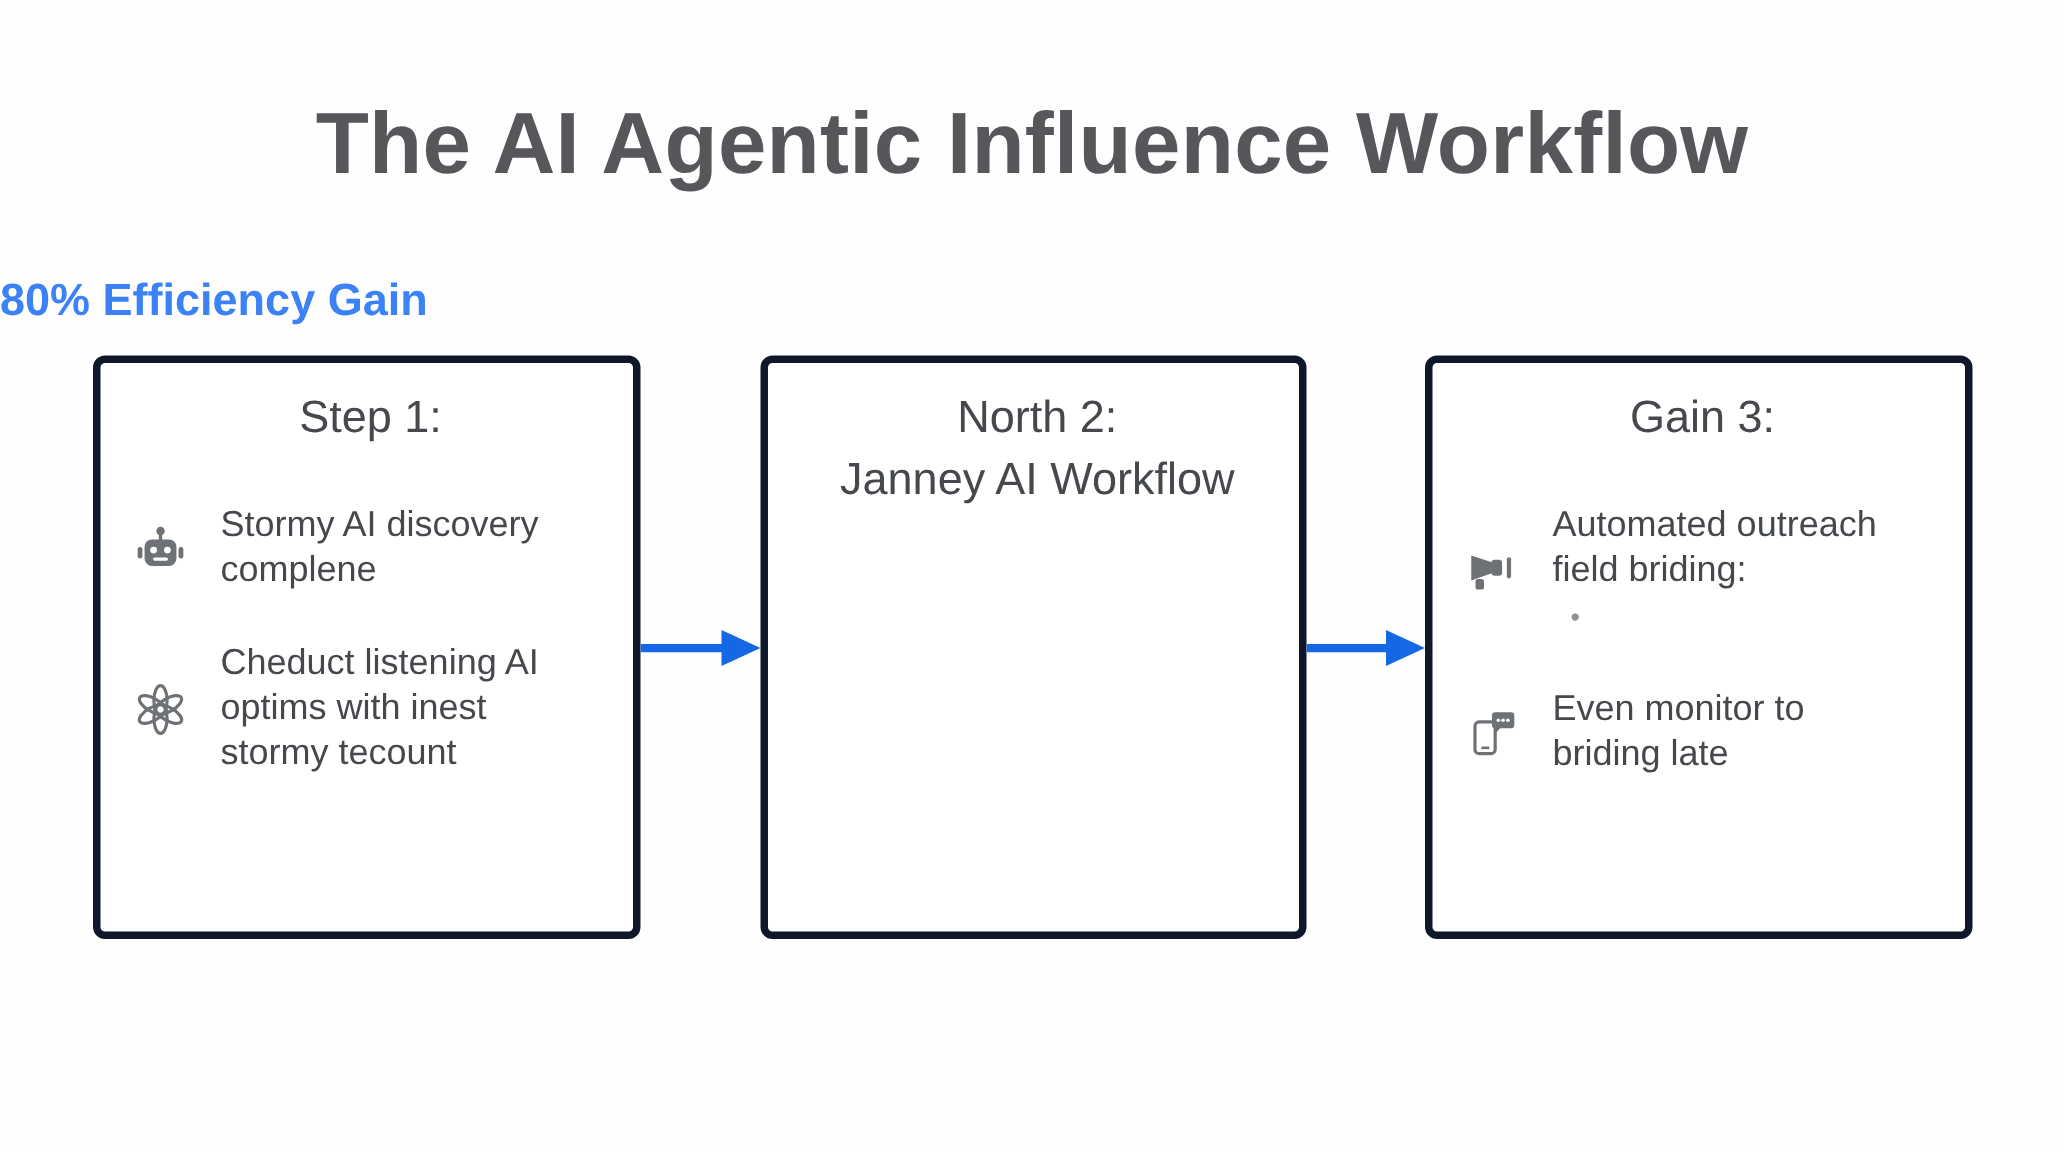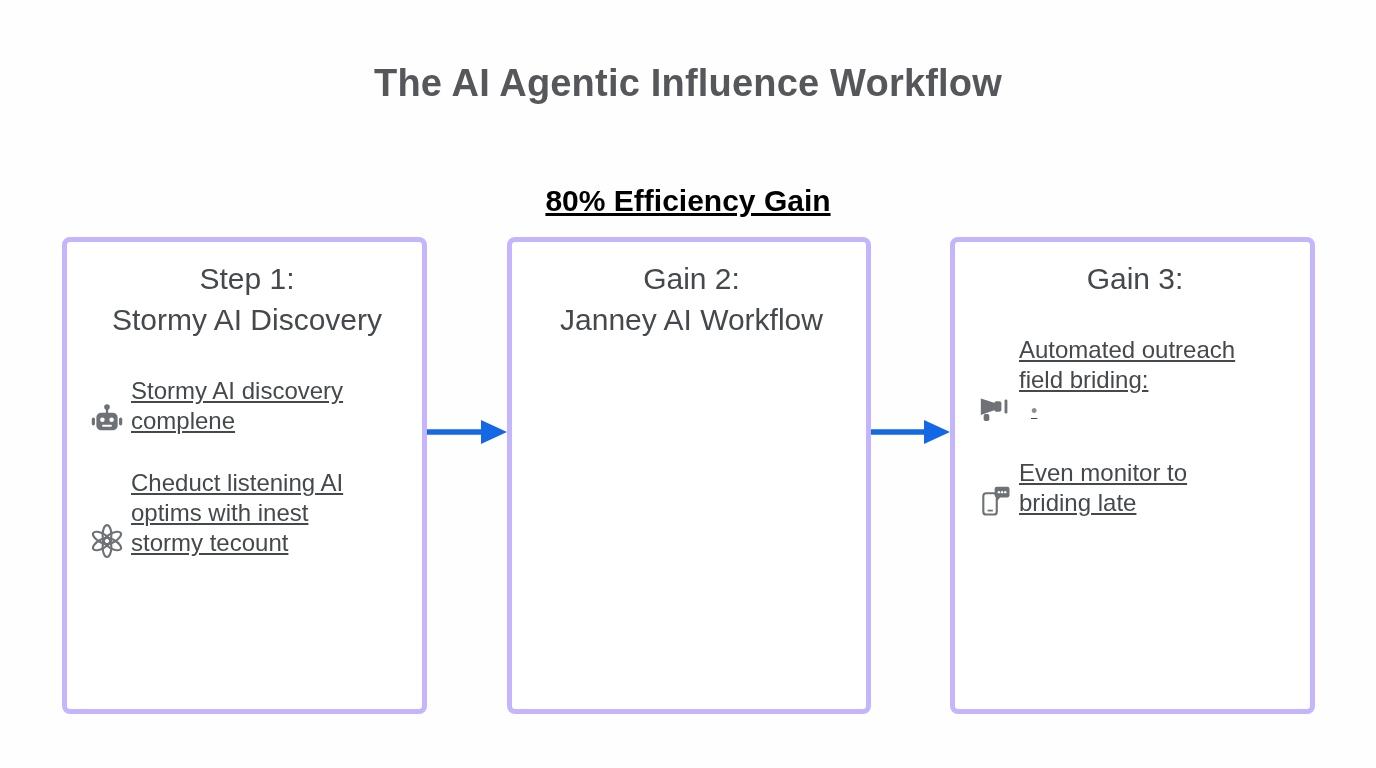--- a/index.html
+++ b/index.html
@@ -12,40 +12,38 @@
   }
   .canvas {
     position: relative;
     width: 1376px; height: 768px;
     background: #fefefe;
   }
   .page-title {
     position: absolute;
     top: 62px; left: 0; width: 100%;
     text-align: center;
-    font-size: 38px;
+    font-size: 58px;
     font-weight: 600;
     color: #56575b;
     letter-spacing: 0.2px;
   }
   .subtitle {
     position: absolute;
     top: 184px; left: 0; width: 100%;
-    text-align: center;
     font-size: 30px;
     font-weight: 700;
-    color: #000000;
-    text-decoration: underline;
+    color: #3b82f6;
   }
   .step-box {
     position: absolute;
     top: 237px;
-    width: 365px; height: 477px;
+    width: 365px; height: 389px;
     background: #ffffff;
-    border: 5px solid #c4b5fd;
+    border: 5px solid #0f172a;
     border-radius: 8px;
     padding: 16px 18px 18px 23px;
   }
   .box-1 { left: 62px; }
   .box-2 { left: 507px; width: 364px; }
   .box-3 { left: 950px; }
   .box-header {
     text-align: center;
     font-size: 30px;
     line-height: 41px;
@@ -53,23 +51,22 @@
     font-weight: 400;
   }
   .bullets {
     margin-top: 36px;
     display: flex;
     flex-direction: column;
     gap: 32px;
   }
   .bullet {
     display: flex;
-    align-items: flex-end;
-    gap: 7px;
-    text-decoration: underline;
+    align-items: center;
+    gap: 23px;
   }
   .bullet-icon {
     flex: 0 0 34px;
     width: 34px; height: 34px;
     margin-top: 1px;
   }
   .bullet-icon svg { width: 34px; height: 34px; display: block; }
   .bullet-text {
     font-size: 24px;
     line-height: 30px;
@@ -97,21 +94,20 @@
 <body>
 
 <div class="canvas">
 
   <div class="page-title">The AI Agentic Influence Workflow</div>
   <div class="subtitle">80% Efficiency Gain</div>
 
   <div class="step-box box-1">
     <div class="box-header">
       <div>Step 1:</div>
-      <div>Stormy AI Discovery</div>
     </div>
     <div class="bullets">
       <div class="bullet">
         <span class="bullet-icon">
           <svg viewBox="0 0 48 48" fill="#6e7276">
             <circle cx="24" cy="7" r="4"></circle>
             <rect x="22.4" y="9" width="3.2" height="7"></rect>
             <rect x="9" y="15" width="30" height="25" rx="7"></rect>
             <rect x="2.5" y="22" width="4.5" height="11" rx="2.2"></rect>
             <rect x="41" y="22" width="4.5" height="11" rx="2.2"></rect>
@@ -140,21 +136,21 @@
     </div>
   </div>
 
   <svg class="flow-arrow" style="left:427px" width="80" height="40">
     <line x1="0" y1="20" x2="58" y2="20" stroke="#1568e4" stroke-width="5.5"></line>
     <polygon points="54,8 80,20 54,32" fill="#1568e4"></polygon>
   </svg>
 
   <div class="step-box box-2">
     <div class="box-header">
-      <div>Gain 2:</div>
+      <div>North 2:</div>
       <div>Janney AI Workflow</div>
     </div>
     <div class="bullets">
     </div>
   </div>
 
   <svg class="flow-arrow" style="left:871px" width="79" height="40">
     <line x1="0" y1="20" x2="57" y2="20" stroke="#1568e4" stroke-width="5.5"></line>
     <polygon points="53,8 79,20 53,32" fill="#1568e4"></polygon>
   </svg>

